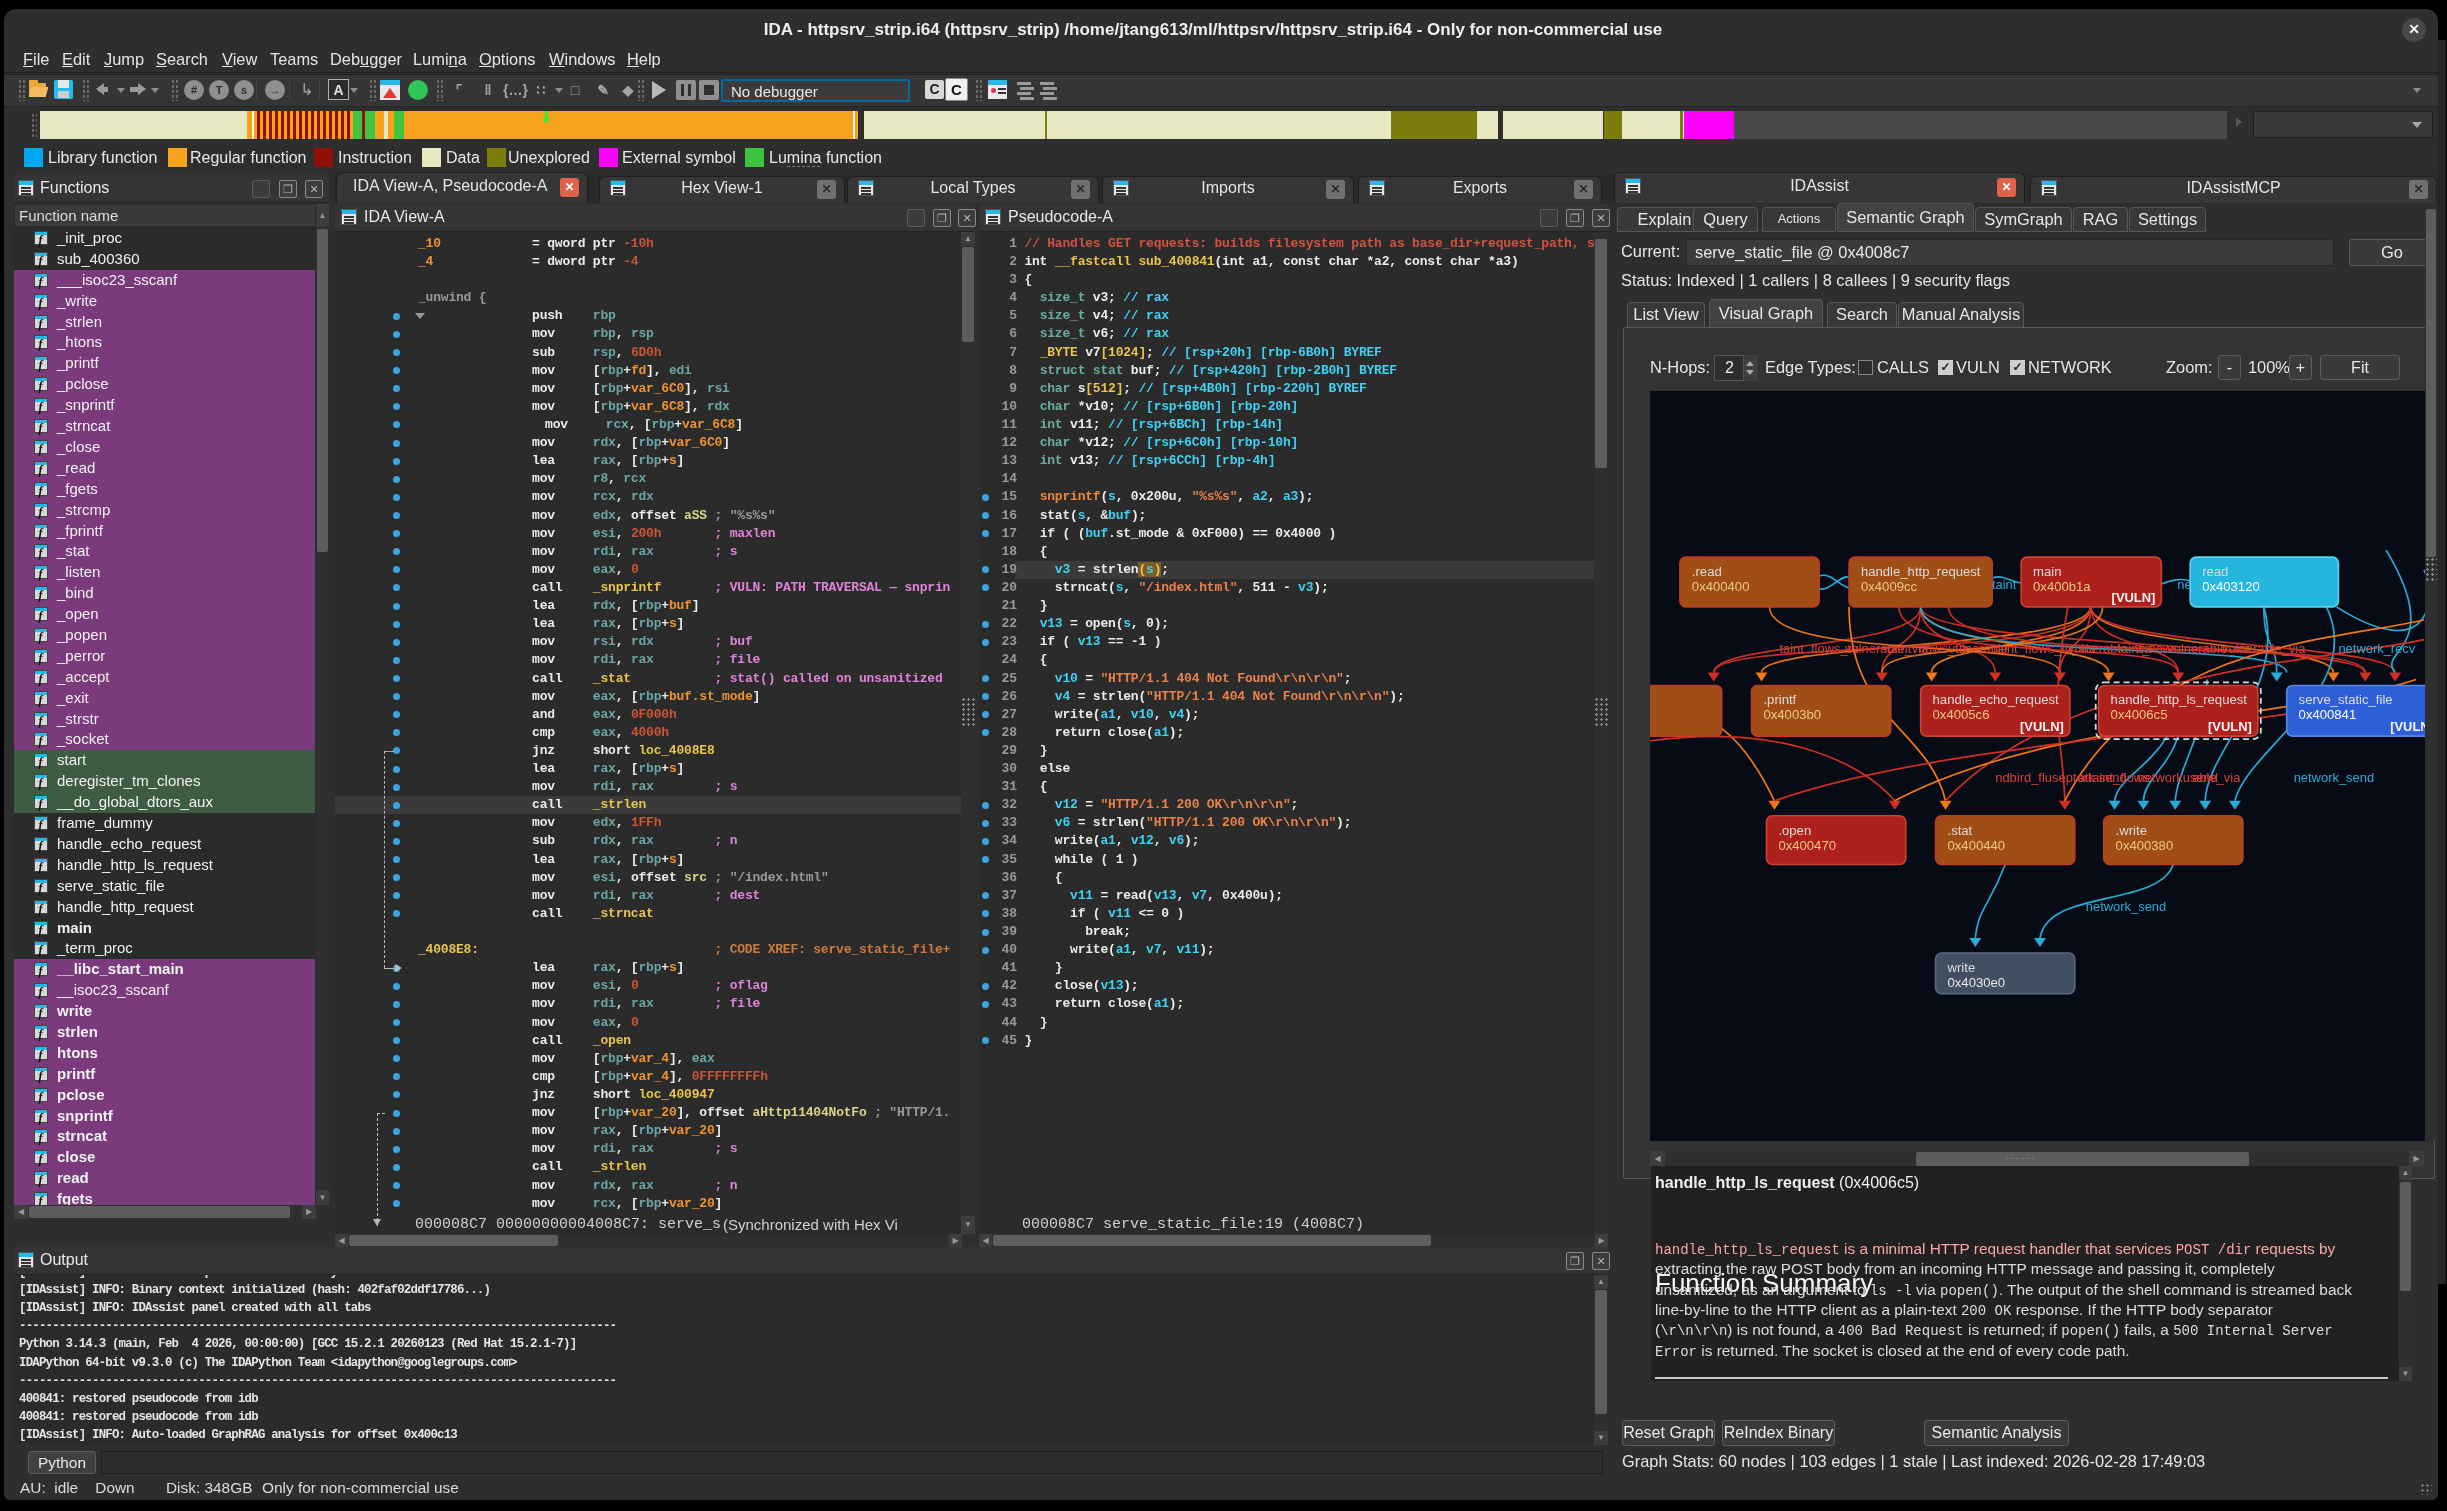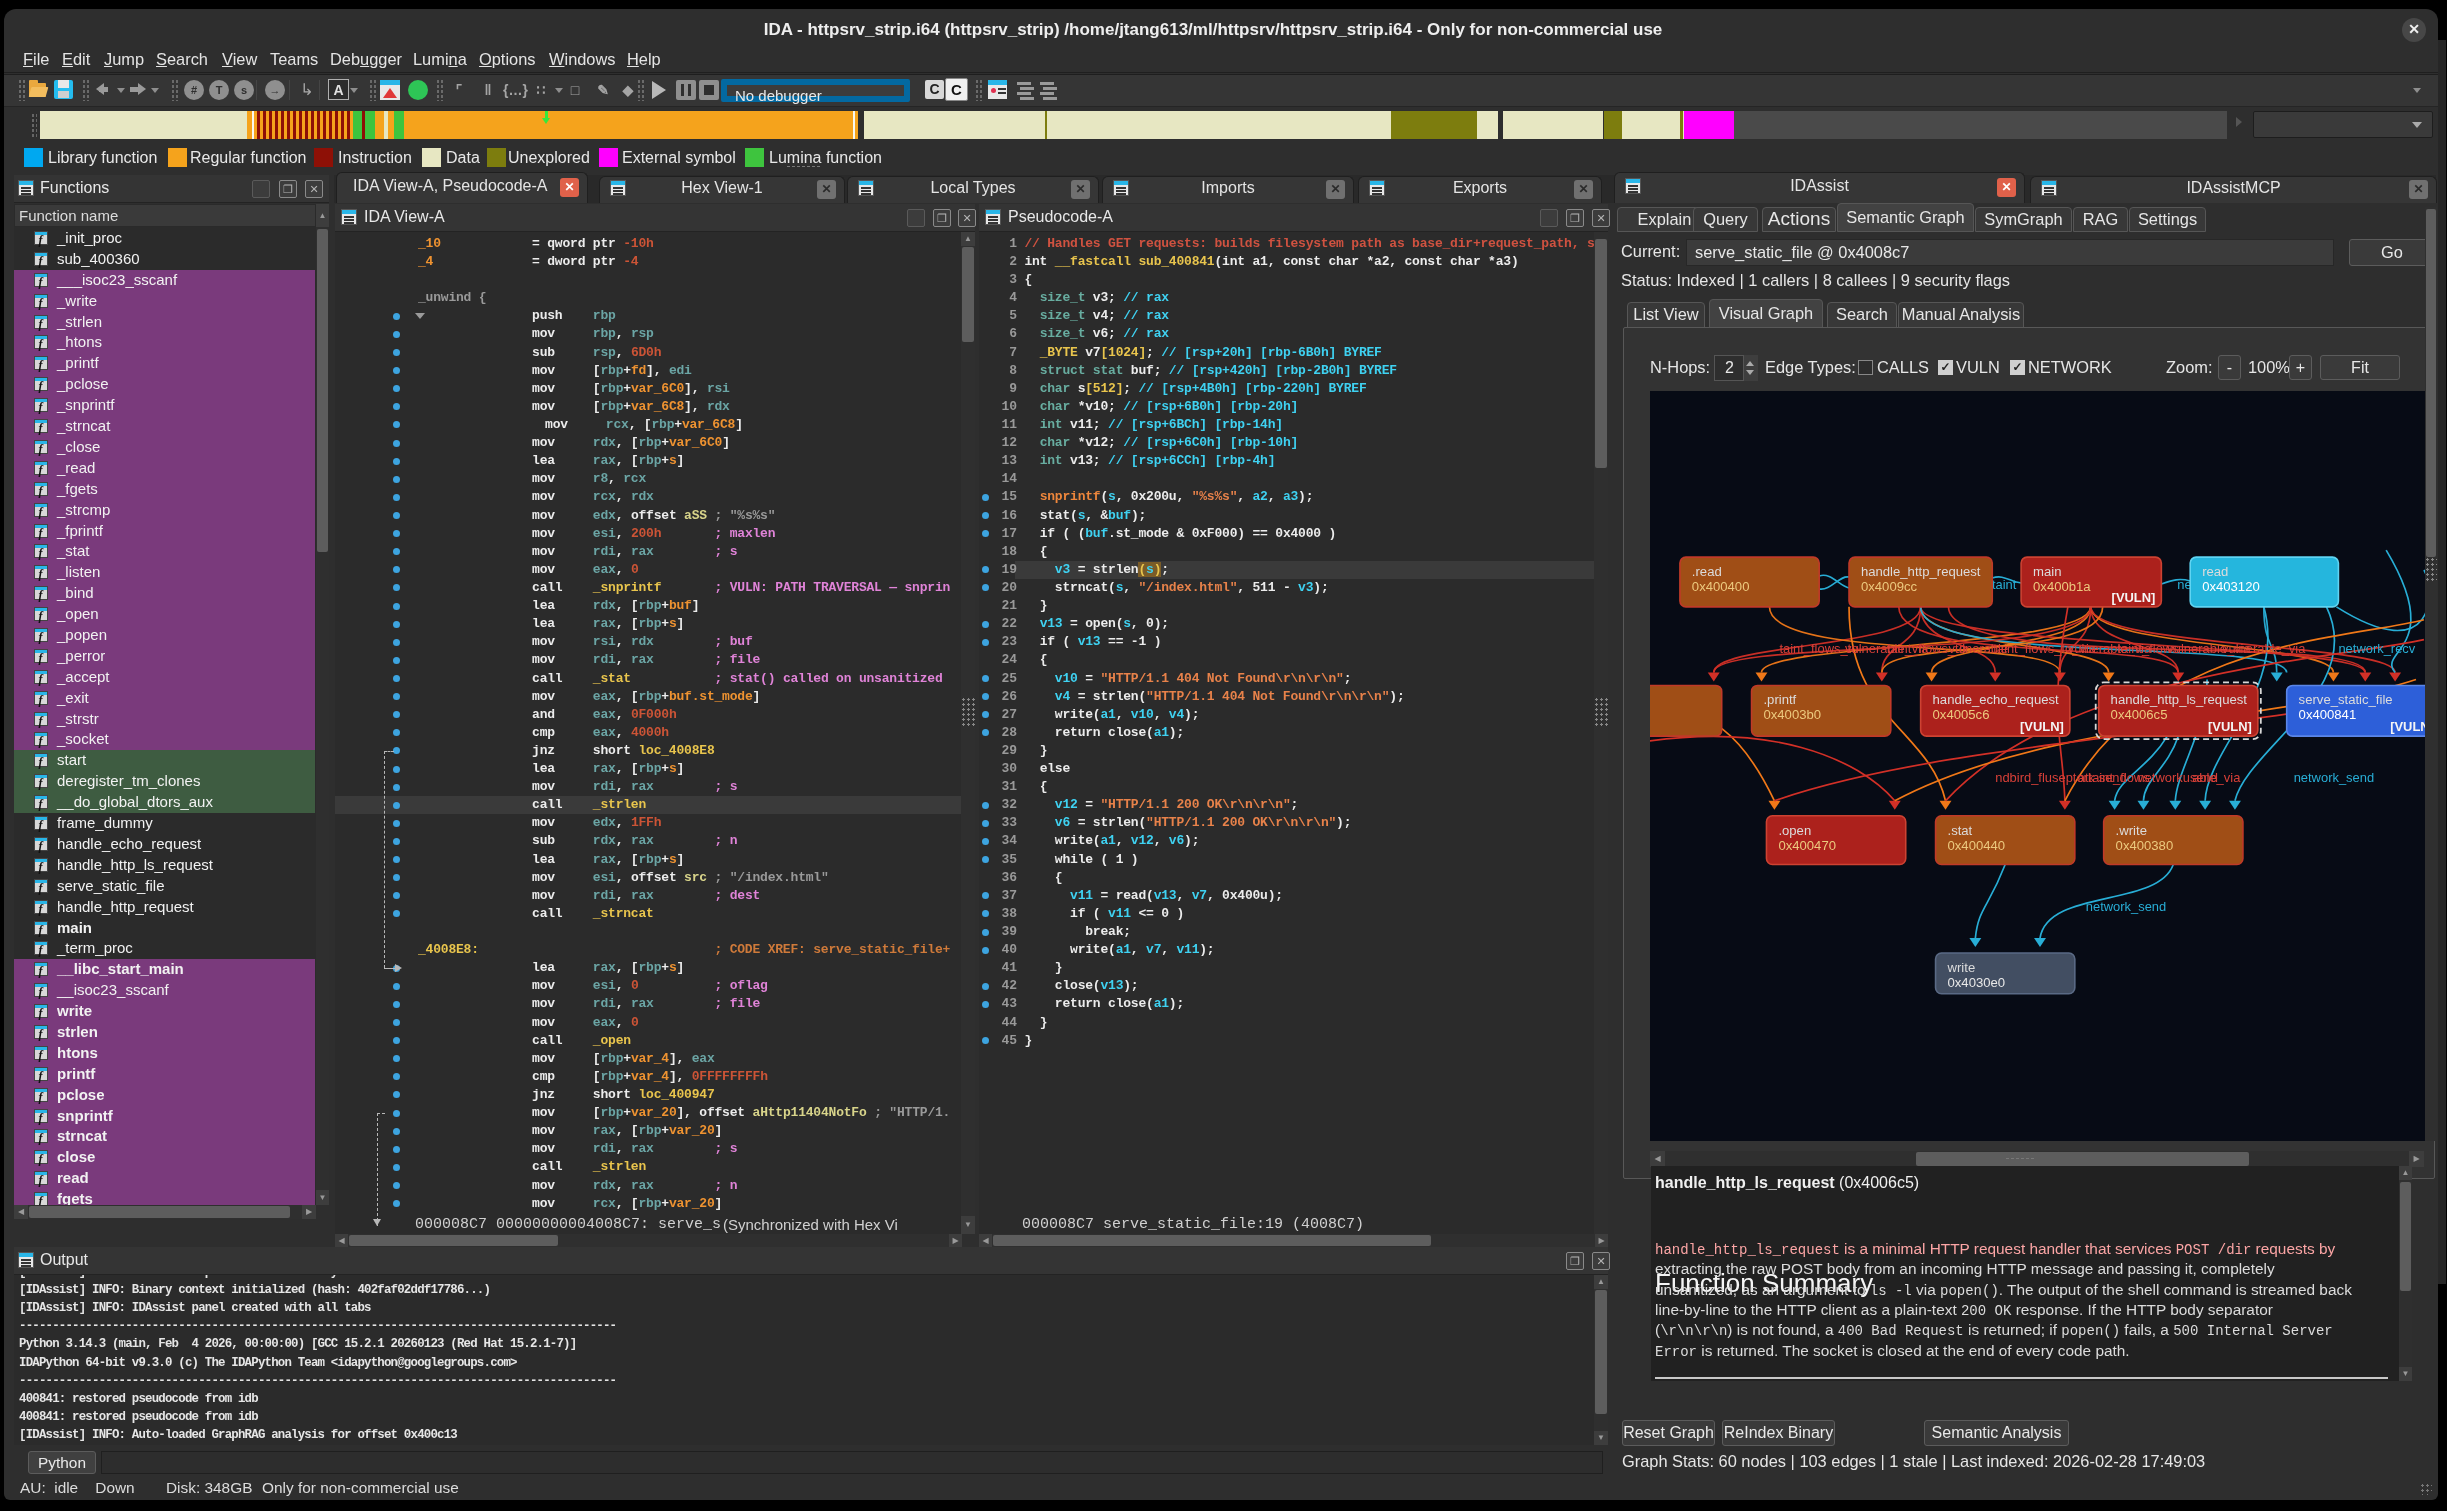--- a/index.html
+++ b/index.html
@@ -111,21 +111,21 @@
 <div class="a ico" style="left:503px;font-size:14px;color:#a5a5a5;font-weight:bold">{…}</div>
 <div class="a ico" style="left:532px;font-size:14px;color:#a5a5a5;font-weight:bold">∷</div>
 <div class="a ico" style="left:566px;font-size:14px;color:#a5a5a5;font-weight:bold">□</div>
 <div class="a ico" style="left:594px;font-size:14px;color:#a5a5a5;font-weight:bold">✎</div>
 <div class="a ico" style="left:619px;font-size:14px;color:#a5a5a5;font-weight:bold">◆</div>
 <div class="a" style="left:652px;top:81px;width:0;height:0;border-top:9px solid transparent;border-bottom:9px solid transparent;border-left:14px solid #b8b8b8"></div>
 <div class="a" style="left:676px;top:80px;width:20px;height:20px;background:#8f8f8f;border-radius:2px"></div>
 <div class="a" style="left:681px;top:84px;width:3px;height:12px;background:#2e2e2e;box-shadow:7px 0 0 #2e2e2e"></div>
 <div class="a" style="left:699px;top:80px;width:20px;height:20px;background:#8f8f8f;border-radius:2px"></div>
 <div class="a" style="left:704px;top:85px;width:10px;height:10px;background:#2e2e2e"></div>
-<div class="a" style="left:721px;top:79px;width:189px;height:23px;background:#3c3c3c;border:6px solid #0369a1;border-radius:2px;color:#e8e8e8;font-size:15px;line-height:21px;padding-left:8px">No debugger</div>
+<div class="a" style="left:721px;top:79px;width:189px;height:23px;background:#3c3c3c;border:2px solid #0369a1;border-radius:2px;color:#e8e8e8;font-size:15px;line-height:21px;padding-left:8px">No debugger</div>
 <div class="a" style="left:925px;top:80px;width:19px;height:19px;background:#d8d8d8;border-radius:2px;color:#222;font-weight:bold;font-size:14px;text-align:center;line-height:19px">C</div>
 <div class="a" style="left:945px;top:78px;width:23px;height:23px;background:#f0f0f0;border:1px solid #888;border-radius:2px;color:#111;font-weight:bold;font-size:15px;text-align:center;line-height:22px">C</div>
 <div class="a" style="left:988px;top:80px;width:19px;height:19px;background:#e8e8e8"></div>
 <div class="a" style="left:988px;top:80px;width:19px;height:5px;background:#29b6e8"></div>
 <div class="a" style="left:991px;top:88px;width:5px;height:5px;background:#e03050;border-radius:50%"></div>
 <div class="a" style="left:998px;top:88px;width:8px;height:2px;background:#333;box-shadow:0 4px 0 #333"></div>
 <div class="a" style="left:1017px;top:82px;width:14px;height:2.5px;background:#9a9a9a;box-shadow:3px 5px 0 #9a9a9a,0 10px 0 #9a9a9a,3px 15px 0 #9a9a9a"></div>
 <div class="a" style="left:1040px;top:82px;width:14px;height:2.5px;background:#9a9a9a;box-shadow:3px 5px 0 #9a9a9a,0 10px 0 #9a9a9a,3px 15px 0 #9a9a9a"></div>
 <div class="a band" style="left:40px;width:207px;background:#e7e7c2"></div>
 <div class="a band" style="left:247px;width:5px;background:#f5a31c"></div>
@@ -626,21 +626,21 @@
 <div class="a scv" style="left:979px;top:1234px;width:629px;height:13px"></div>
 <div class="a sbtn" style="left:979px;top:1234px;width:13px;height:13px;font-size:8px;line-height:13px">◀</div>
 <div class="a sbtn" style="left:1595px;top:1234px;width:13px;height:13px;font-size:8px;line-height:13px">▶</div>
 <div class="a thumb" style="left:993px;top:1235px;width:438px;height:11px"></div>
 <div class="a scv" style="left:1594px;top:232px;width:14px;height:1002px"></div>
 <div class="a thumb" style="left:1595px;top:239px;width:12px;height:229px"></div>
 <div class="a" style="left:1594px;top:697px;width:14px;height:30px;background-image:radial-gradient(#888 1px,transparent 1.2px);background-size:5px 5px"></div>
 <div class="a" style="left:884px;top:1250px;width:34px;height:3px;background-image:radial-gradient(#777 1px,transparent 1.2px);background-size:5px 3px"></div>
 <div class="a itab" style="left:1617px;top:207px;width:95px;height:25px;font-size:16.4px;line-height:22px">Explain</div>
 <div class="a itab" style="left:1693px;top:207px;width:65px;height:25px;font-size:16.4px;line-height:22px">Query</div>
-<div class="a itab" style="left:1762px;top:207px;width:74px;height:25px;font-size:19px;line-height:22px">Actions</div>
+<div class="a itab" style="left:1762px;top:207px;width:74px;height:25px;font-size:13px;line-height:22px">Actions</div>
 <div class="a itab on" style="left:1837px;top:203px;width:137px;height:29px;font-size:16.4px;line-height:26px">Semantic Graph</div>
 <div class="a itab" style="left:1975px;top:207px;width:97px;height:25px;font-size:16.4px;line-height:22px">SymGraph</div>
 <div class="a itab" style="left:2073px;top:207px;width:55px;height:25px;font-size:16.4px;line-height:22px">RAG</div>
 <div class="a itab" style="left:2129px;top:207px;width:77px;height:25px;font-size:16.4px;line-height:22px">Settings</div>
 <div class="a" style="left:1621px;top:242px;font-size:16.4px;color:#e6e6e6">Current:</div>
 <div class="a" style="left:1686px;top:239px;width:648px;height:27px;background:#3b3b3b;border:1px solid #272727;color:#e8e8e8;font-size:16.4px;line-height:25px;padding-left:8px">serve_static_file @ 0x4008c7</div>
 <div class="a btn" style="left:2349px;top:239px;width:86px;height:27px;font-size:16.4px;line-height:25px">Go</div>
 <div class="a" style="left:1621px;top:271px;font-size:16.4px;color:#e6e6e6">Status: Indexed | 1 callers | 8 callees | 9 security flags</div>
 <div class="a itab" style="left:1627px;top:302px;width:78px;height:26px;font-size:16.4px;line-height:23px">List View</div>
 <div class="a itab on" style="left:1709px;top:299px;width:114px;height:30px;font-size:16.4px;line-height:27px">Visual Graph</div>

